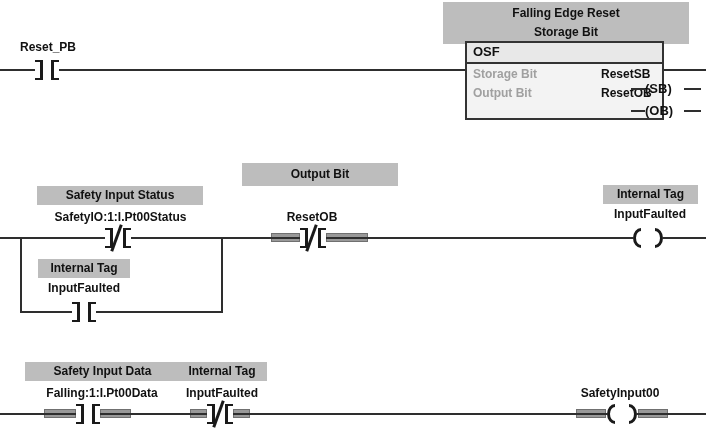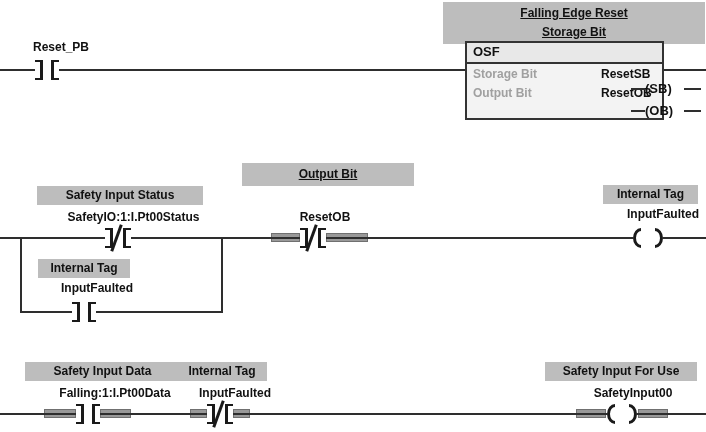--- a/index.html
+++ b/index.html
@@ -8,22 +8,22 @@
     --paramlabel:#a0a0a0; --hbar:#999999; --hbarborder:#707070; --text:#111111;
   }
   html,body{margin:0;padding:0;background:#ffffff;}
   .canvas{position:relative;width:706px;height:432px;background:#ffffff;overflow:hidden;
           font-family:"Liberation Sans",sans-serif;color:var(--text);}
   .wire-h{position:absolute;height:2px;background:var(--wire);}
   .wire-v{position:absolute;width:2px;background:var(--wire);}
   .hbar{position:absolute;height:9px;background:var(--hbar);border:1px solid var(--hbarborder);box-sizing:border-box;}
   .label-box{position:absolute;background:var(--labelbox);font-weight:bold;font-size:12px;
              line-height:19px;text-align:center;white-space:nowrap;}
-  .label-box.two{line-height:19px;padding:2px 16px;text-decoration:underline;}
-  .tag{position:absolute;font-weight:bold;font-size:12px;line-height:16px;text-align:center;white-space:nowrap;padding-left:13px;}
+  .label-box.two{line-height:19px;padding:2px 8px;}
+  .tag{position:absolute;font-weight:bold;font-size:12px;line-height:16px;text-align:center;white-space:nowrap;}
   .contact{position:absolute;width:24px;height:20px;background:#ffffff;display:flex;justify-content:space-between;}
   .br-l{width:8px;height:20px;box-sizing:border-box;
         border-top:2px solid var(--sym);border-bottom:2px solid var(--sym);border-right:3px solid var(--sym);}
   .br-r{width:8px;height:20px;box-sizing:border-box;
         border-top:2px solid var(--sym);border-bottom:2px solid var(--sym);border-left:3px solid var(--sym);}
   .slash{position:absolute;left:10px;top:-4px;width:3px;height:28px;background:var(--sym);transform:rotate(20deg);}
   .coil{position:absolute;width:30px;height:20px;background:#ffffff;display:flex;justify-content:space-between;}
   .arc{width:8px;height:20px;overflow:hidden;position:relative;}
   .arc::before{content:"";position:absolute;top:0;width:16px;height:20px;box-sizing:border-box;
                border:3px solid var(--sym);border-radius:50%;}
@@ -134,20 +134,19 @@
   </div>
 
   <div class="label-box" style="left:177px;top:362px;width:90px">Internal Tag</div>
   <div class="tag" style="left:172px;top:385px;width:100px">InputFaulted</div>
   <div class="contact" style="left:207px;top:404px;width:26px">
     <span class="br-l"></span>
     <span class="slash"></span>
     <span class="br-r"></span>
   </div>
 
-  <div class="label-box" style="left:545px;top:362px;width:152px">Safety Input For Use</div>
   <div class="tag" style="left:560px;top:385px;width:120px">SafetyInput00</div>
   <div class="coil" style="left:607px;top:404px">
     <span class="arc l"></span>
     <span class="arc r"></span>
   </div>
 
 </div>
 
 </body></html>

